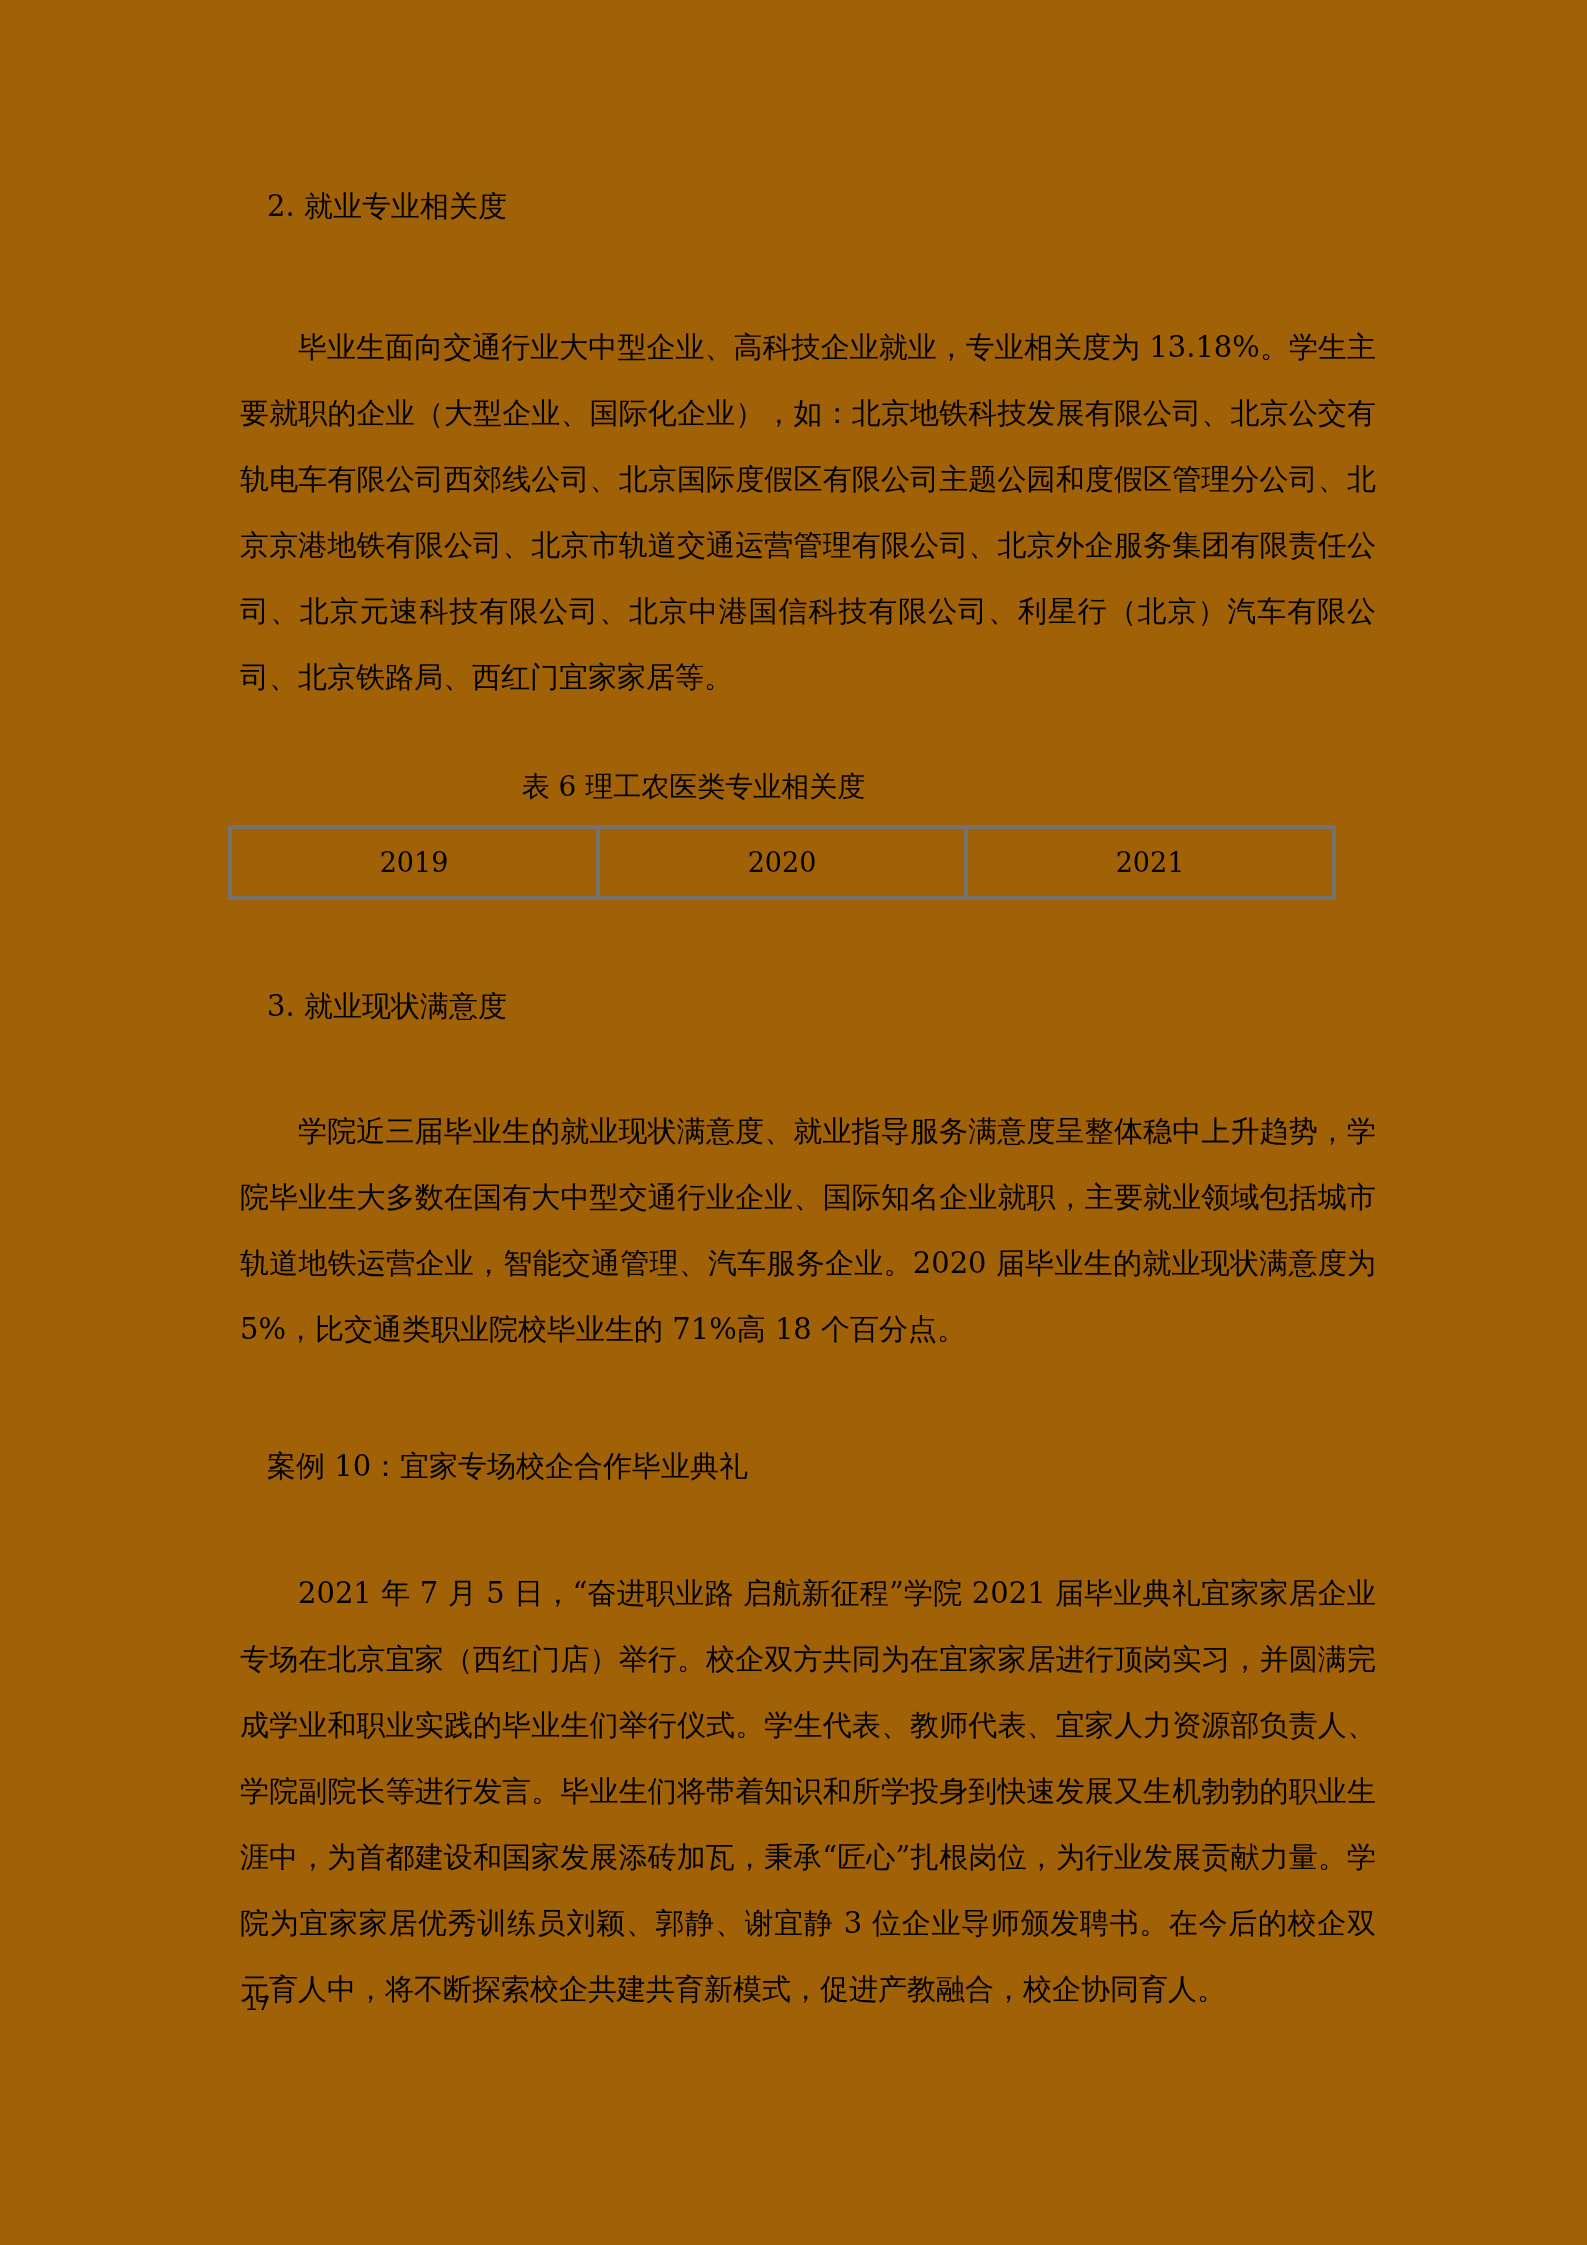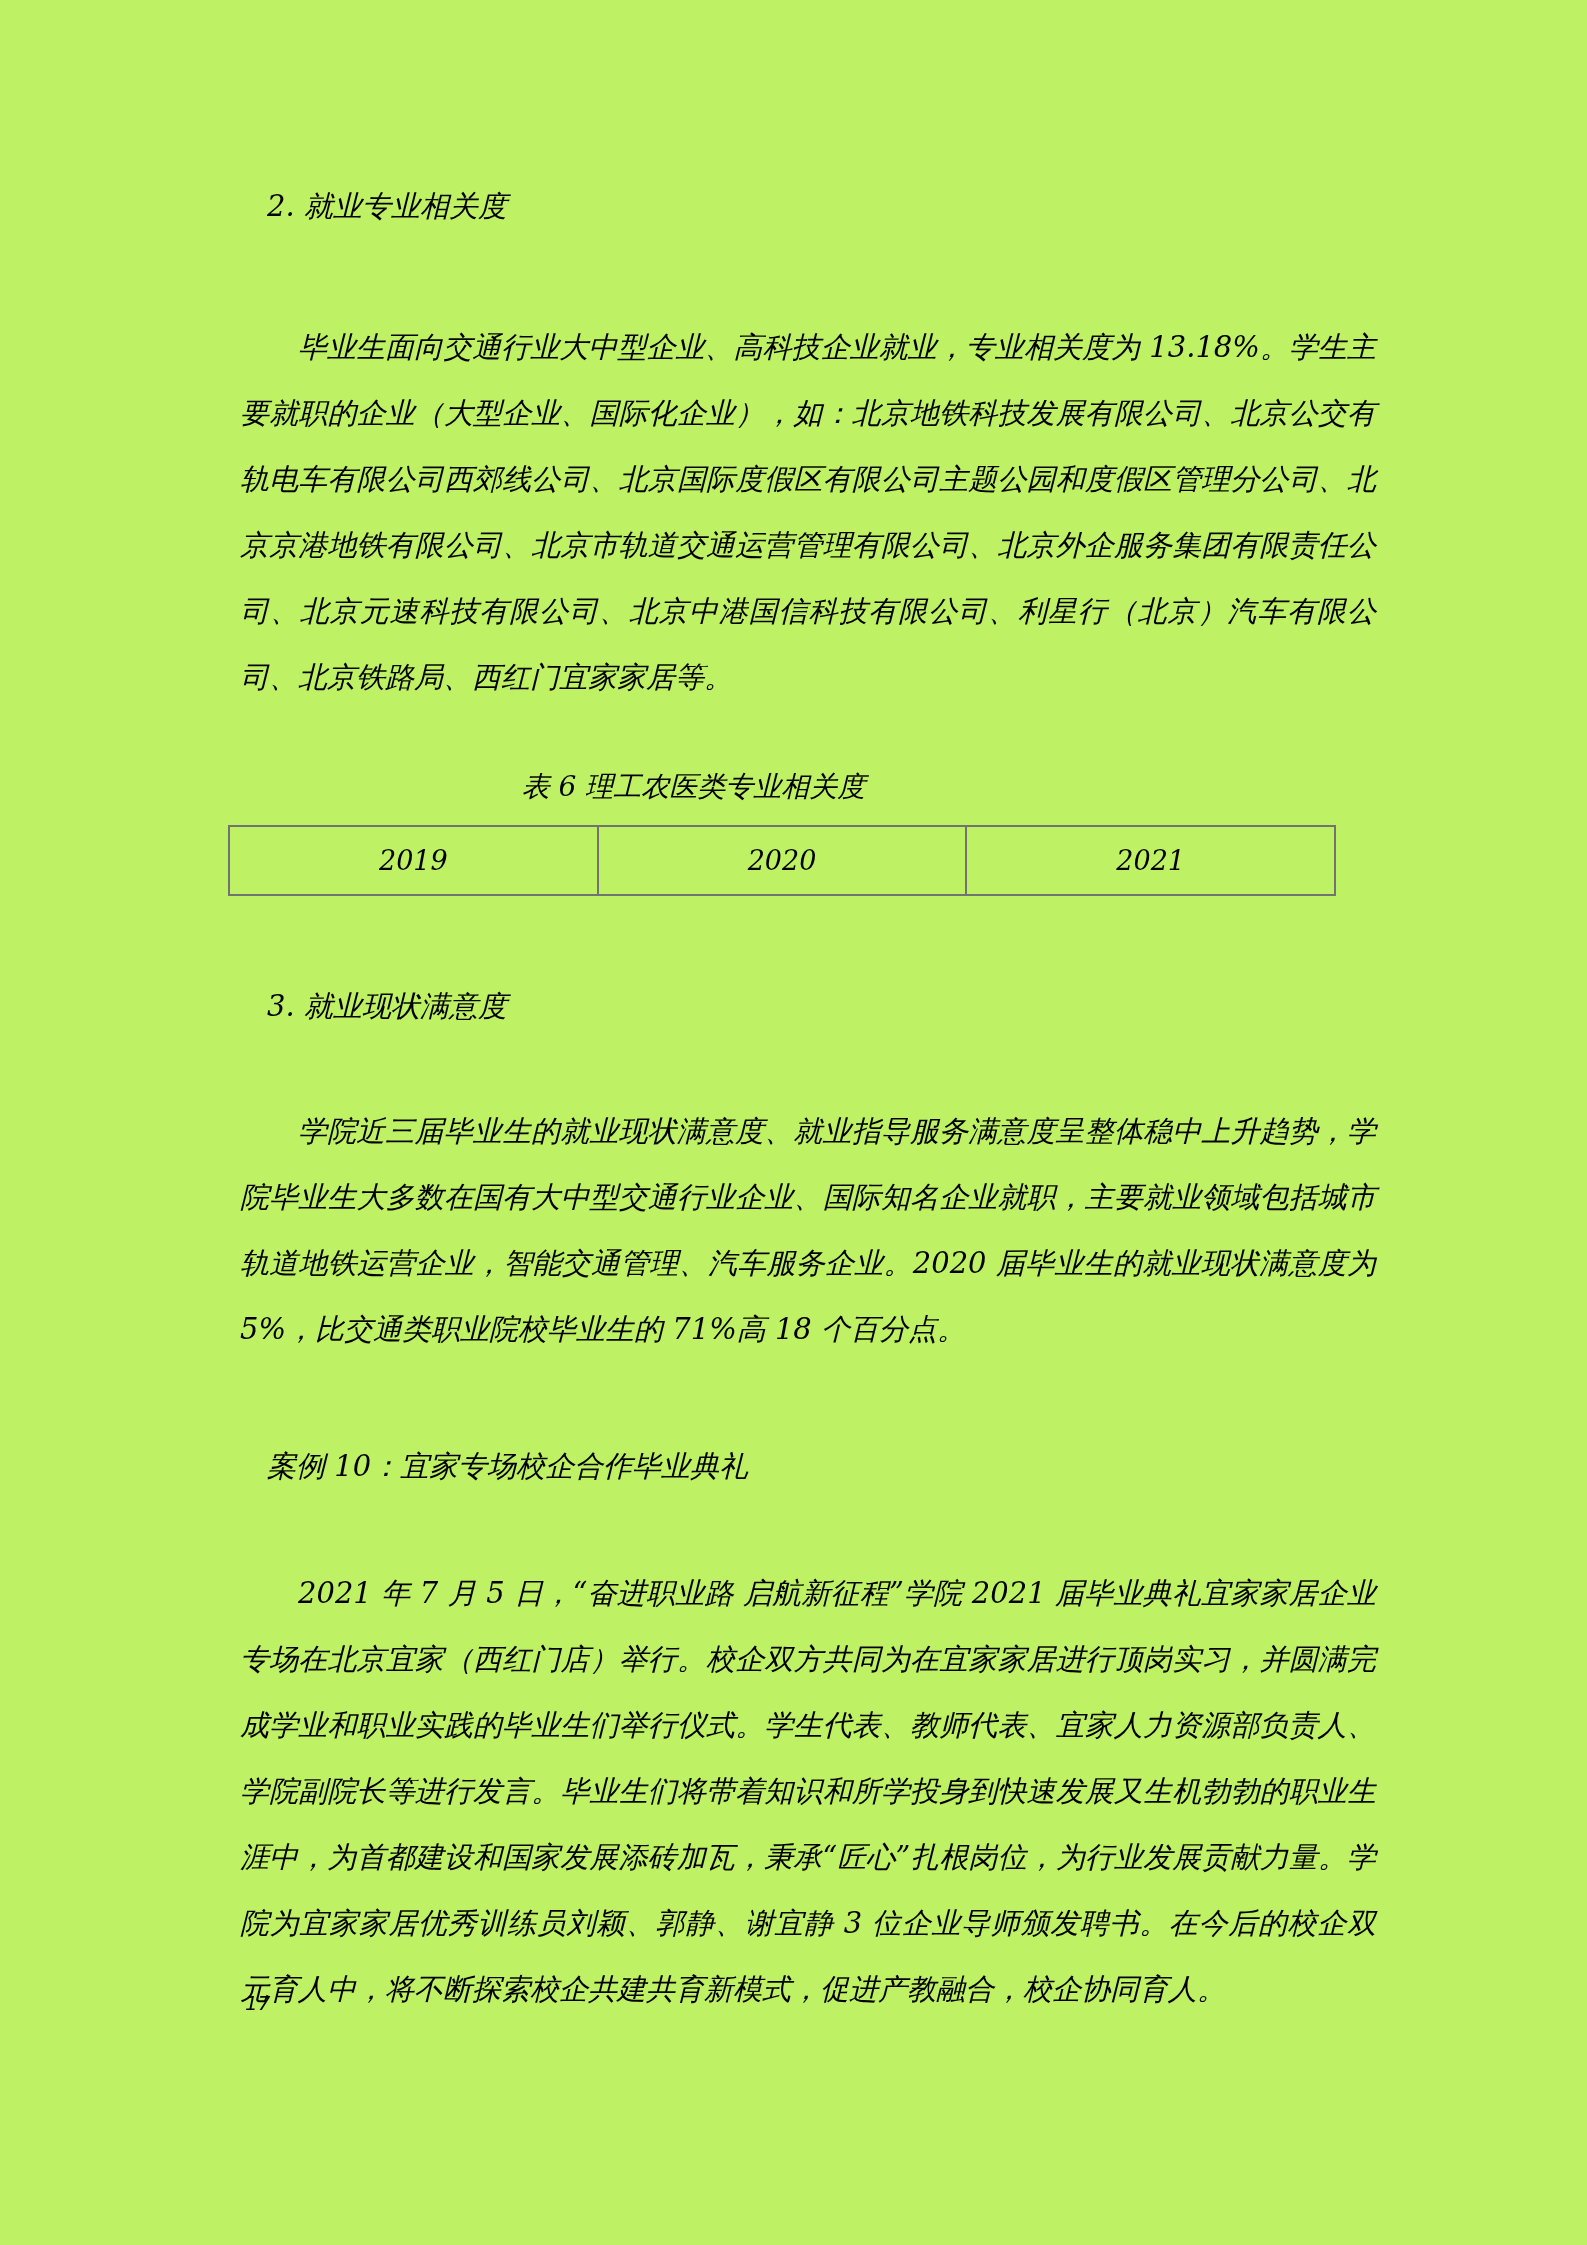--- a/index.html
+++ b/index.html
@@ -4,25 +4,24 @@
 <style>
   html, body {
     margin: 0;
     padding: 0;
     background: #ffffff;
   }
   .page {
     position: relative;
     width: 1587px;
     height: 2245px;
-    background: #bef264;
+    background: #a16207;
     color: #000000;
     font-family: "DejaVu Serif", "Liberation Serif", serif;
     overflow: hidden;
-    font-style: italic;
   }
   .num-heading {
     position: absolute;
     left: 267px;
     margin: 0;
     font-size: 29px;
     font-weight: normal;
     line-height: 40px;
     white-space: nowrap;
   }
@@ -47,21 +46,21 @@
   table.data-table {
     position: absolute;
     left: 228px;
     top: 825px;
     width: 1108px;
     border-collapse: collapse;
     table-layout: fixed;
     font-size: 27px;
   }
   table.data-table td {
-    border: 2px solid #737373;
+    border: 4px solid #737373;
     width: 33.33%;
     text-align: center;
     vertical-align: middle;
     padding: 0;
   }
   table.data-table tr.header-row td { height: 67px; }
   table.data-table tr.value-row td { height: 62px; }
   .page-number {
     position: absolute;
     left: 245px;

